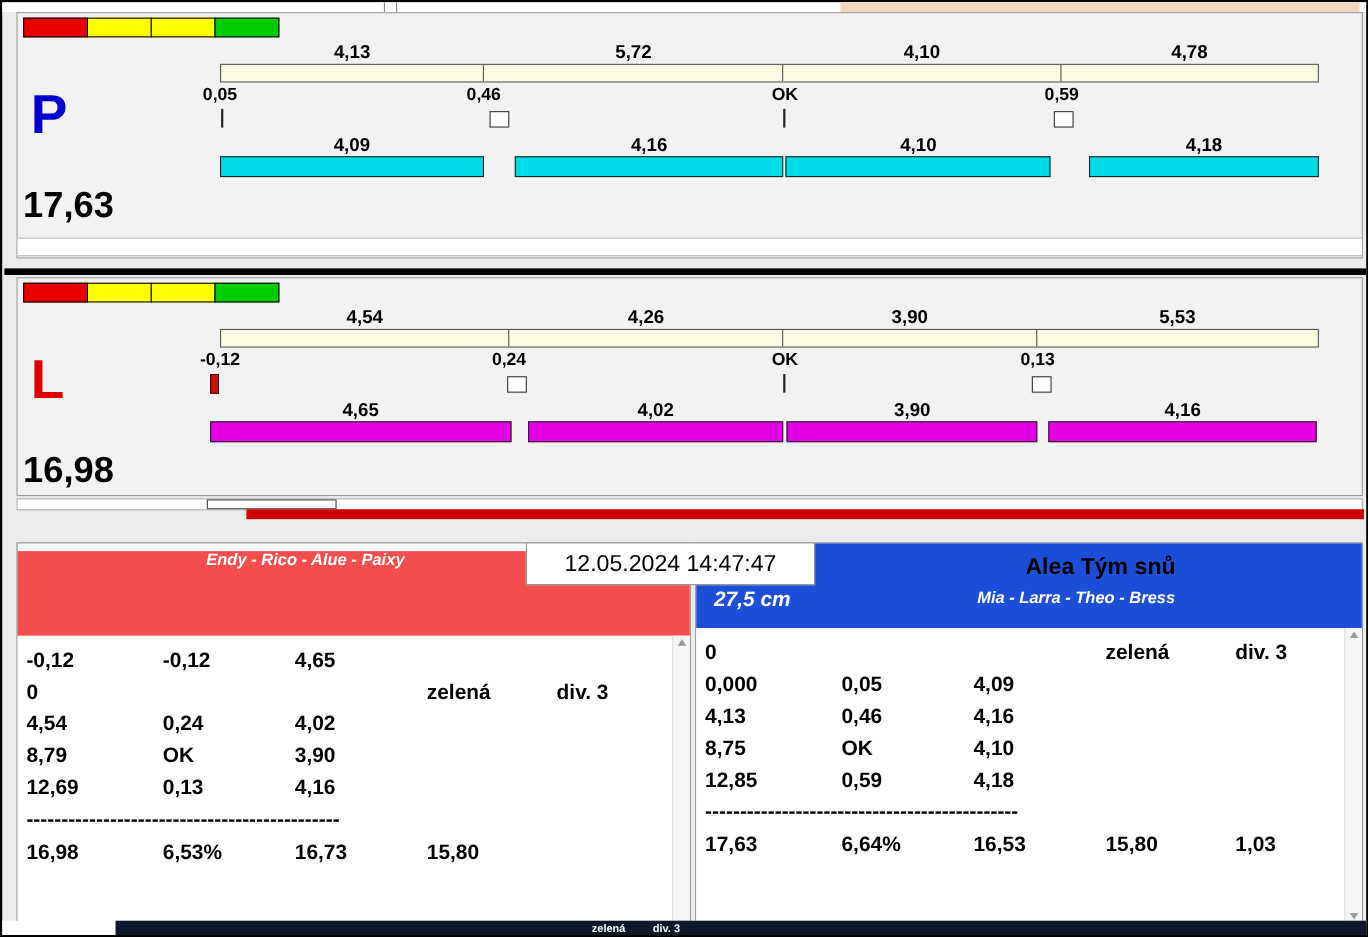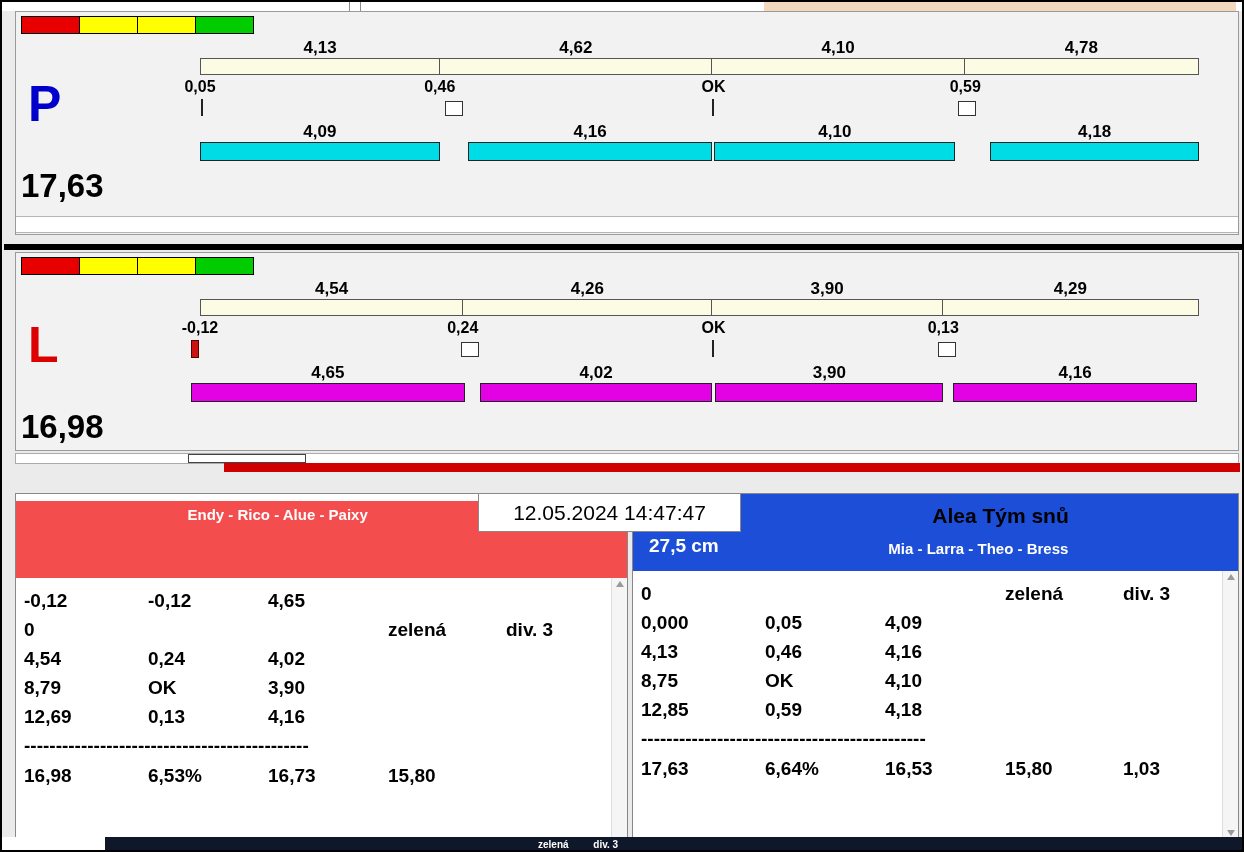--- a/index.html
+++ b/index.html
@@ -56,21 +56,21 @@
   .team { position:absolute; top:0; height:345px; background:#fff; border:1px solid #888; }
   .team-left  { left:0; width:613px; }
   .team-right { left:617px; width:607px; }
   .team-header { height:77px; }
   .team-red  .team-header { background:#f44d4d; }
   .team-blue .team-header { background:#1d4ed8; }
   .team-title { font-size:21px; font-weight:bold; color:#000; text-align:center; padding-top:10px;
                 white-space:nowrap; }
   .team-left .team-title { margin-right:125px; }
   .team-right .team-title { margin-left:130px; }
-  .team-subrow { display:flex; align-items:flex-end; margin-top:7px; color:#fff; }
+  .team-subrow { display:flex; align-items:flex-start; margin-top:7px; color:#fff;font-style:italic; }
   .members { flex:1; text-align:center; font-size:15px; font-weight:bold; }
   .jump-height { font-size:19px; font-weight:bold; }
   .team-left  .jump-height { padding-right:18px; }
   .team-right .jump-height { padding-left:16px; }
 
   .team-body { position:relative; height:268px; padding:8px 0 0 8px;
                font-size:19px; font-weight:bold; color:#000; background:#fff; }
   .trow { display:grid; grid-template-columns:124px 120px 120px 118px auto;
           height:29px; line-height:29px; white-space:nowrap; }
   .tsep { height:29px; line-height:29px; white-space:nowrap; overflow:hidden; }
@@ -114,21 +114,21 @@
       <div class="light l-green"></div>
     </div>
     <div class="lane-letter">P</div>
 
     <div class="track">
       <div class="useg-row">
         <div class="useg" style="width:24%;">
           <span class="seg-label">4,13</span>
           </div>
         <div class="useg" style="width:27.3%;">
-          <span class="seg-label">4,62</span>
+          <span class="seg-label">5,72</span>
           </div>
         <div class="useg" style="width:25.3%;">
           <span class="seg-label">4,10</span>
           </div>
         <div class="useg" style="width:23.4%;">
           <span class="seg-label">4,78</span>
           </div>
       </div>
 
       <span class="chg" style="left:0%;">0,05</span>
@@ -175,21 +175,21 @@
         <div class="useg" style="width:26.3%;">
           <span class="seg-label">4,54</span>
           </div>
         <div class="useg" style="width:25%;">
           <span class="seg-label">4,26</span>
           </div>
         <div class="useg" style="width:23.1%;">
           <span class="seg-label">3,90</span>
           </div>
         <div class="useg" style="width:25.6%;">
-          <span class="seg-label">4,29</span>
+          <span class="seg-label">5,53</span>
           </div>
       </div>
 
       <span class="chg" style="left:0%;">-0,12</span>
       <span class="chg" style="left:26.3%;">0,24</span>
       <span class="chg" style="left:51.4%;">OK</span>
       <span class="chg" style="left:74.4%;">0,13</span>
 
       <div class="marker-red" style="left:-0.5%;"></div>
       <div class="marker-box" style="left:27%;"></div>

